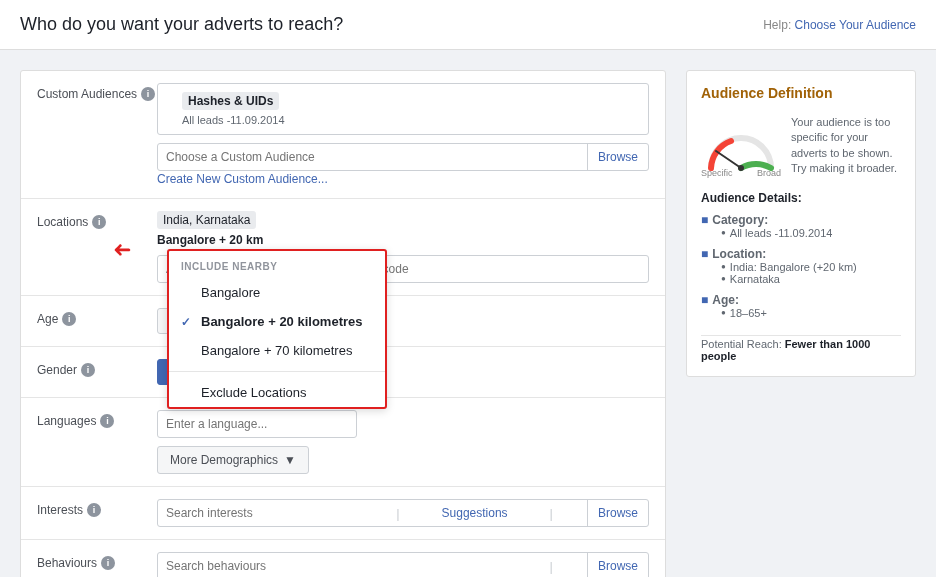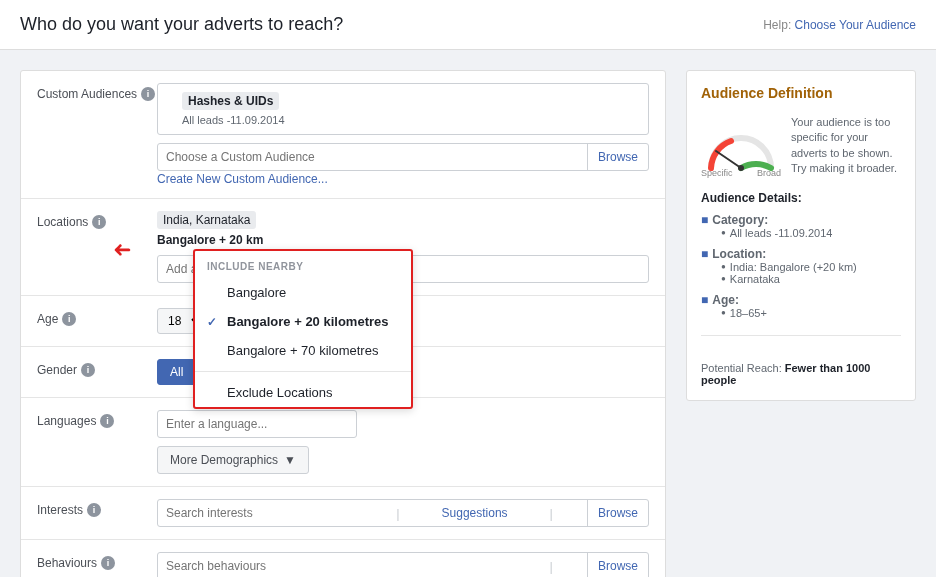--- a/index.html
+++ b/index.html
@@ -270,21 +270,21 @@
       padding: 6px 8px;
       font-size: 12px;
       color: #4267b2;
       cursor: pointer;
     }
 
     
     .dropdown-overlay {
       position: absolute;
       top: 50px;
-      left: 172px;
+      left: 146px;
       background: #fff;
       border: 2px solid #e02020;
       border-radius: 3px;
       z-index: 100;
       width: 220px;
       box-shadow: 0 2px 8px rgba(0,0,0,0.15);
     }
     .dropdown-section-header {
       font-size: 10px;
       font-weight: bold;
@@ -372,21 +372,21 @@
       display: flex;
       align-items: center;
       gap: 4px;
     }
     .small-bullet { color: #606770; font-size: 8px; }
 
     .potential-reach {
       font-size: 11px;
       color: #606770;
       margin-top: 16px;
-      padding-top: 26px;
+      padding-top: 2px;
       border-top: 1px solid #e5e5e5;
     }
     .potential-reach strong { color: #1d2129; }
   </style>
 </head>
 <body>
 
 <div class="page-header">
   <h1>Who do you want your adverts to reach?</h1>
   <div>

